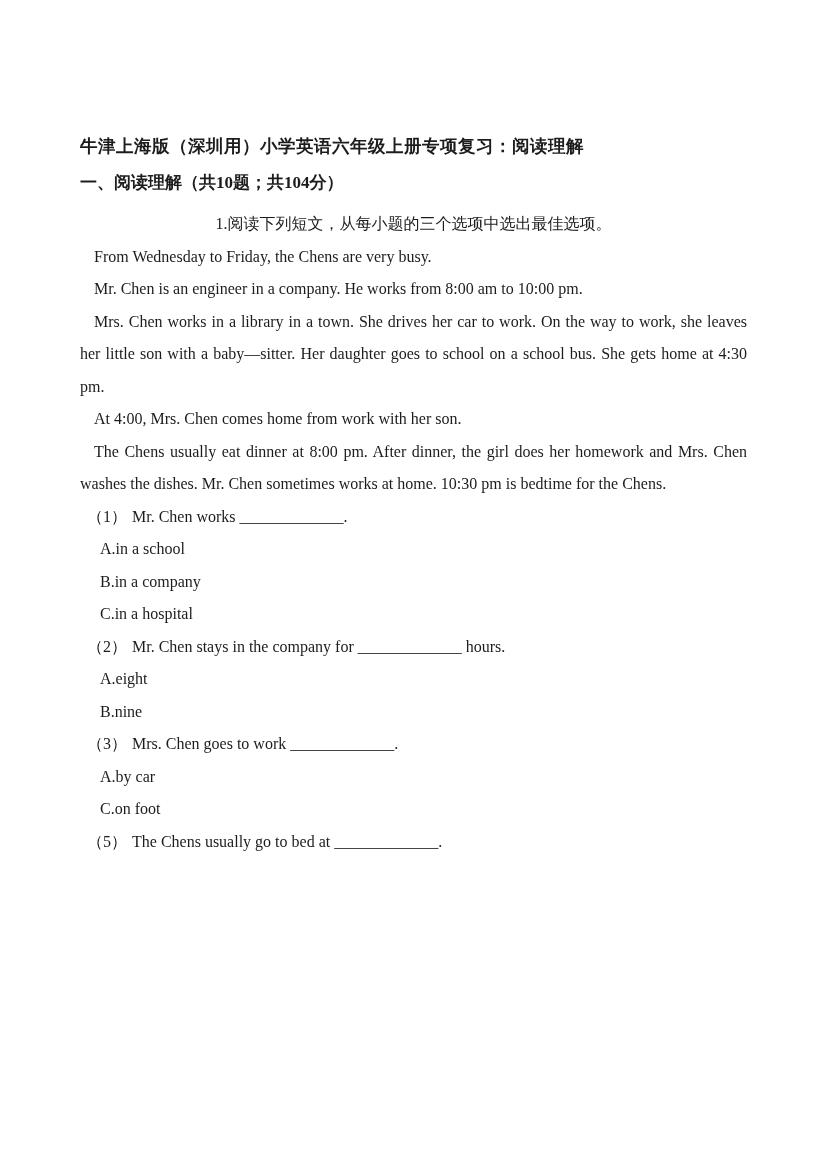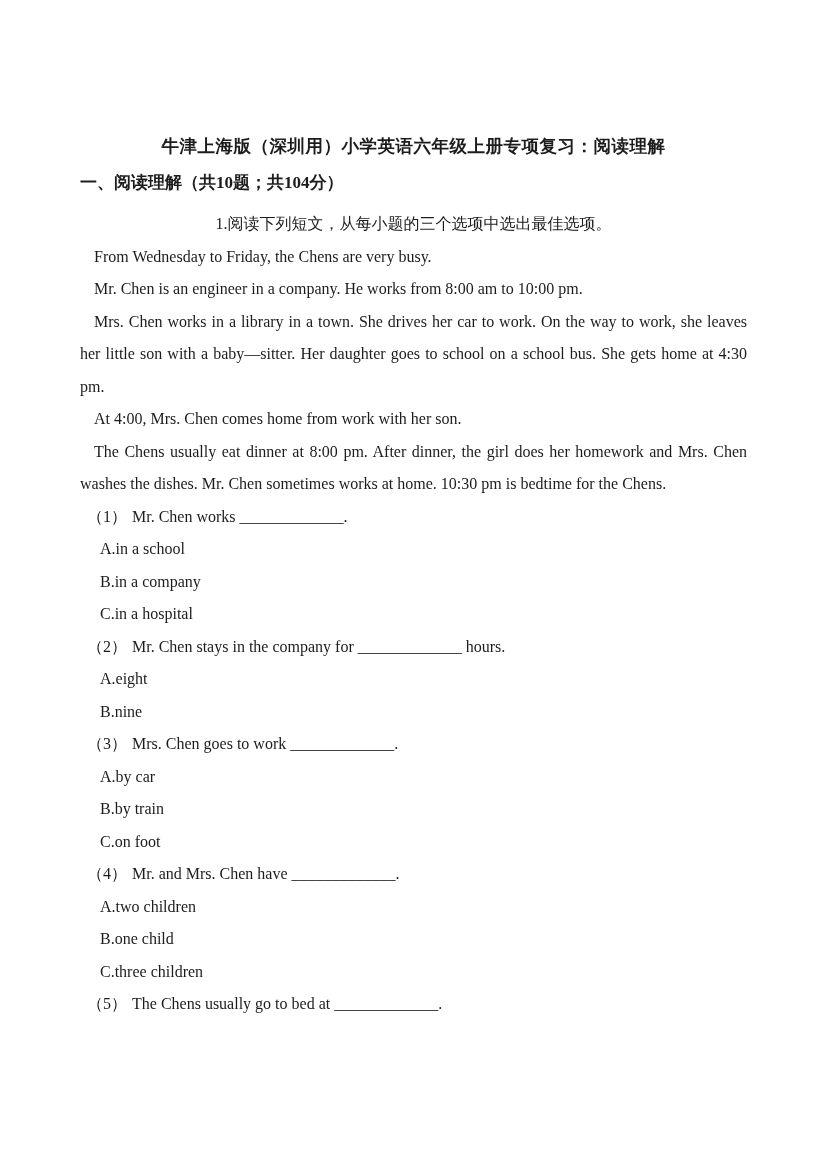--- a/index.html
+++ b/index.html
@@ -11,21 +11,21 @@
   .page {
     position: relative;
     width: 827px;
     height: 1169px;
     background: #ffffff;
     padding: 134px 80px 0 80px;
     color: #1c1c1c;
     overflow: hidden;
   }
   .doc-title {
-    text-align: center;
+    text-align: left;
     font-size: 17.5px;
     font-weight: bold;
     line-height: 24px;
     letter-spacing: 0.5px;
   }
   .section-heading {
     margin-top: 13px;
     font-size: 17px;
     font-weight: bold;
     line-height: 24px;
@@ -73,29 +73,22 @@
 
     <div class="question">
       <p class="q-line"><span class="q-number">（2）</span><span>Mr. Chen stays in the company for _____________ hours.</span></p>
       <p class="option">A.eight</p>
       <p class="option">B.nine</p>
     </div>
 
     <div class="question">
       <p class="q-line"><span class="q-number">（3）</span><span>Mrs. Chen goes to work _____________.</span></p>
       <p class="option">A.by car</p>
-      <p class="option">B.by train</p>
       <p class="option">C.on foot</p>
     </div>
 
-    <div class="question">
-      <p class="q-line"><span class="q-number">（4）</span><span>Mr. and Mrs. Chen have _____________.</span></p>
-      <p class="option">A.two children</p>
-      <p class="option">B.one child</p>
-      <p class="option">C.three children</p>
-    </div>
 
     <div class="question">
       <p class="q-line"><span class="q-number">（5）</span><span>The Chens usually go to bed at _____________.</span></p>
     </div>
 
   </div>
 </div>
 
 </body></html>

